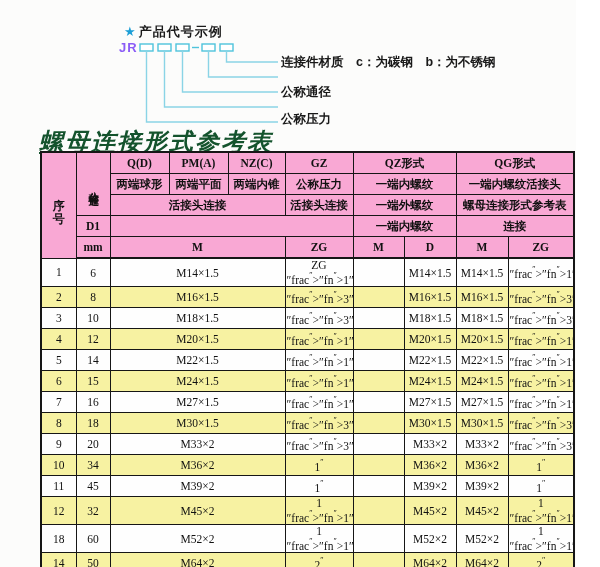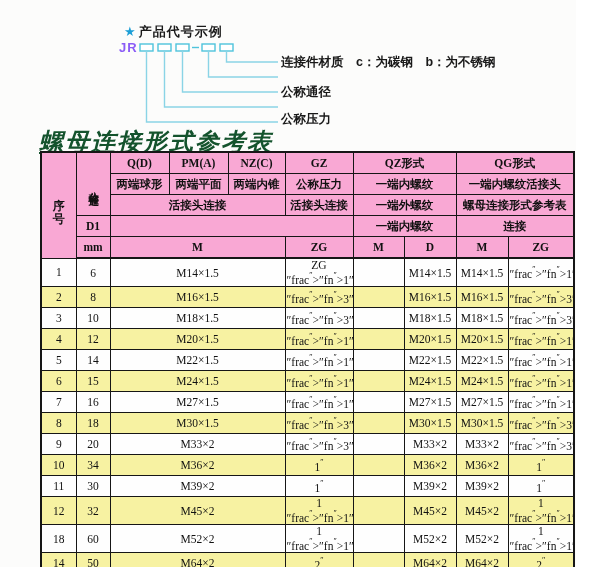--- a/index.html
+++ b/index.html
@@ -216,21 +216,21 @@
           <td>34</td>
           <td colspan="3">M36×2</td>
           <td>1<span class="in">″</span></td>
           <td></td>
           <td>M36×2</td>
           <td>M36×2</td>
           <td>1<span class="in">″</span></td>
         </tr>
         <tr>
           <td>11</td>
-          <td>30</td>
+          <td>45</td>
           <td colspan="3">M39×2</td>
           <td>1<span class="in">″</span></td>
           <td></td>
           <td>M39×2</td>
           <td>M39×2</td>
           <td>1<span class="in">″</span></td>
         </tr>
         <tr class="alt">
           <td>12</td>
           <td>32</td>

